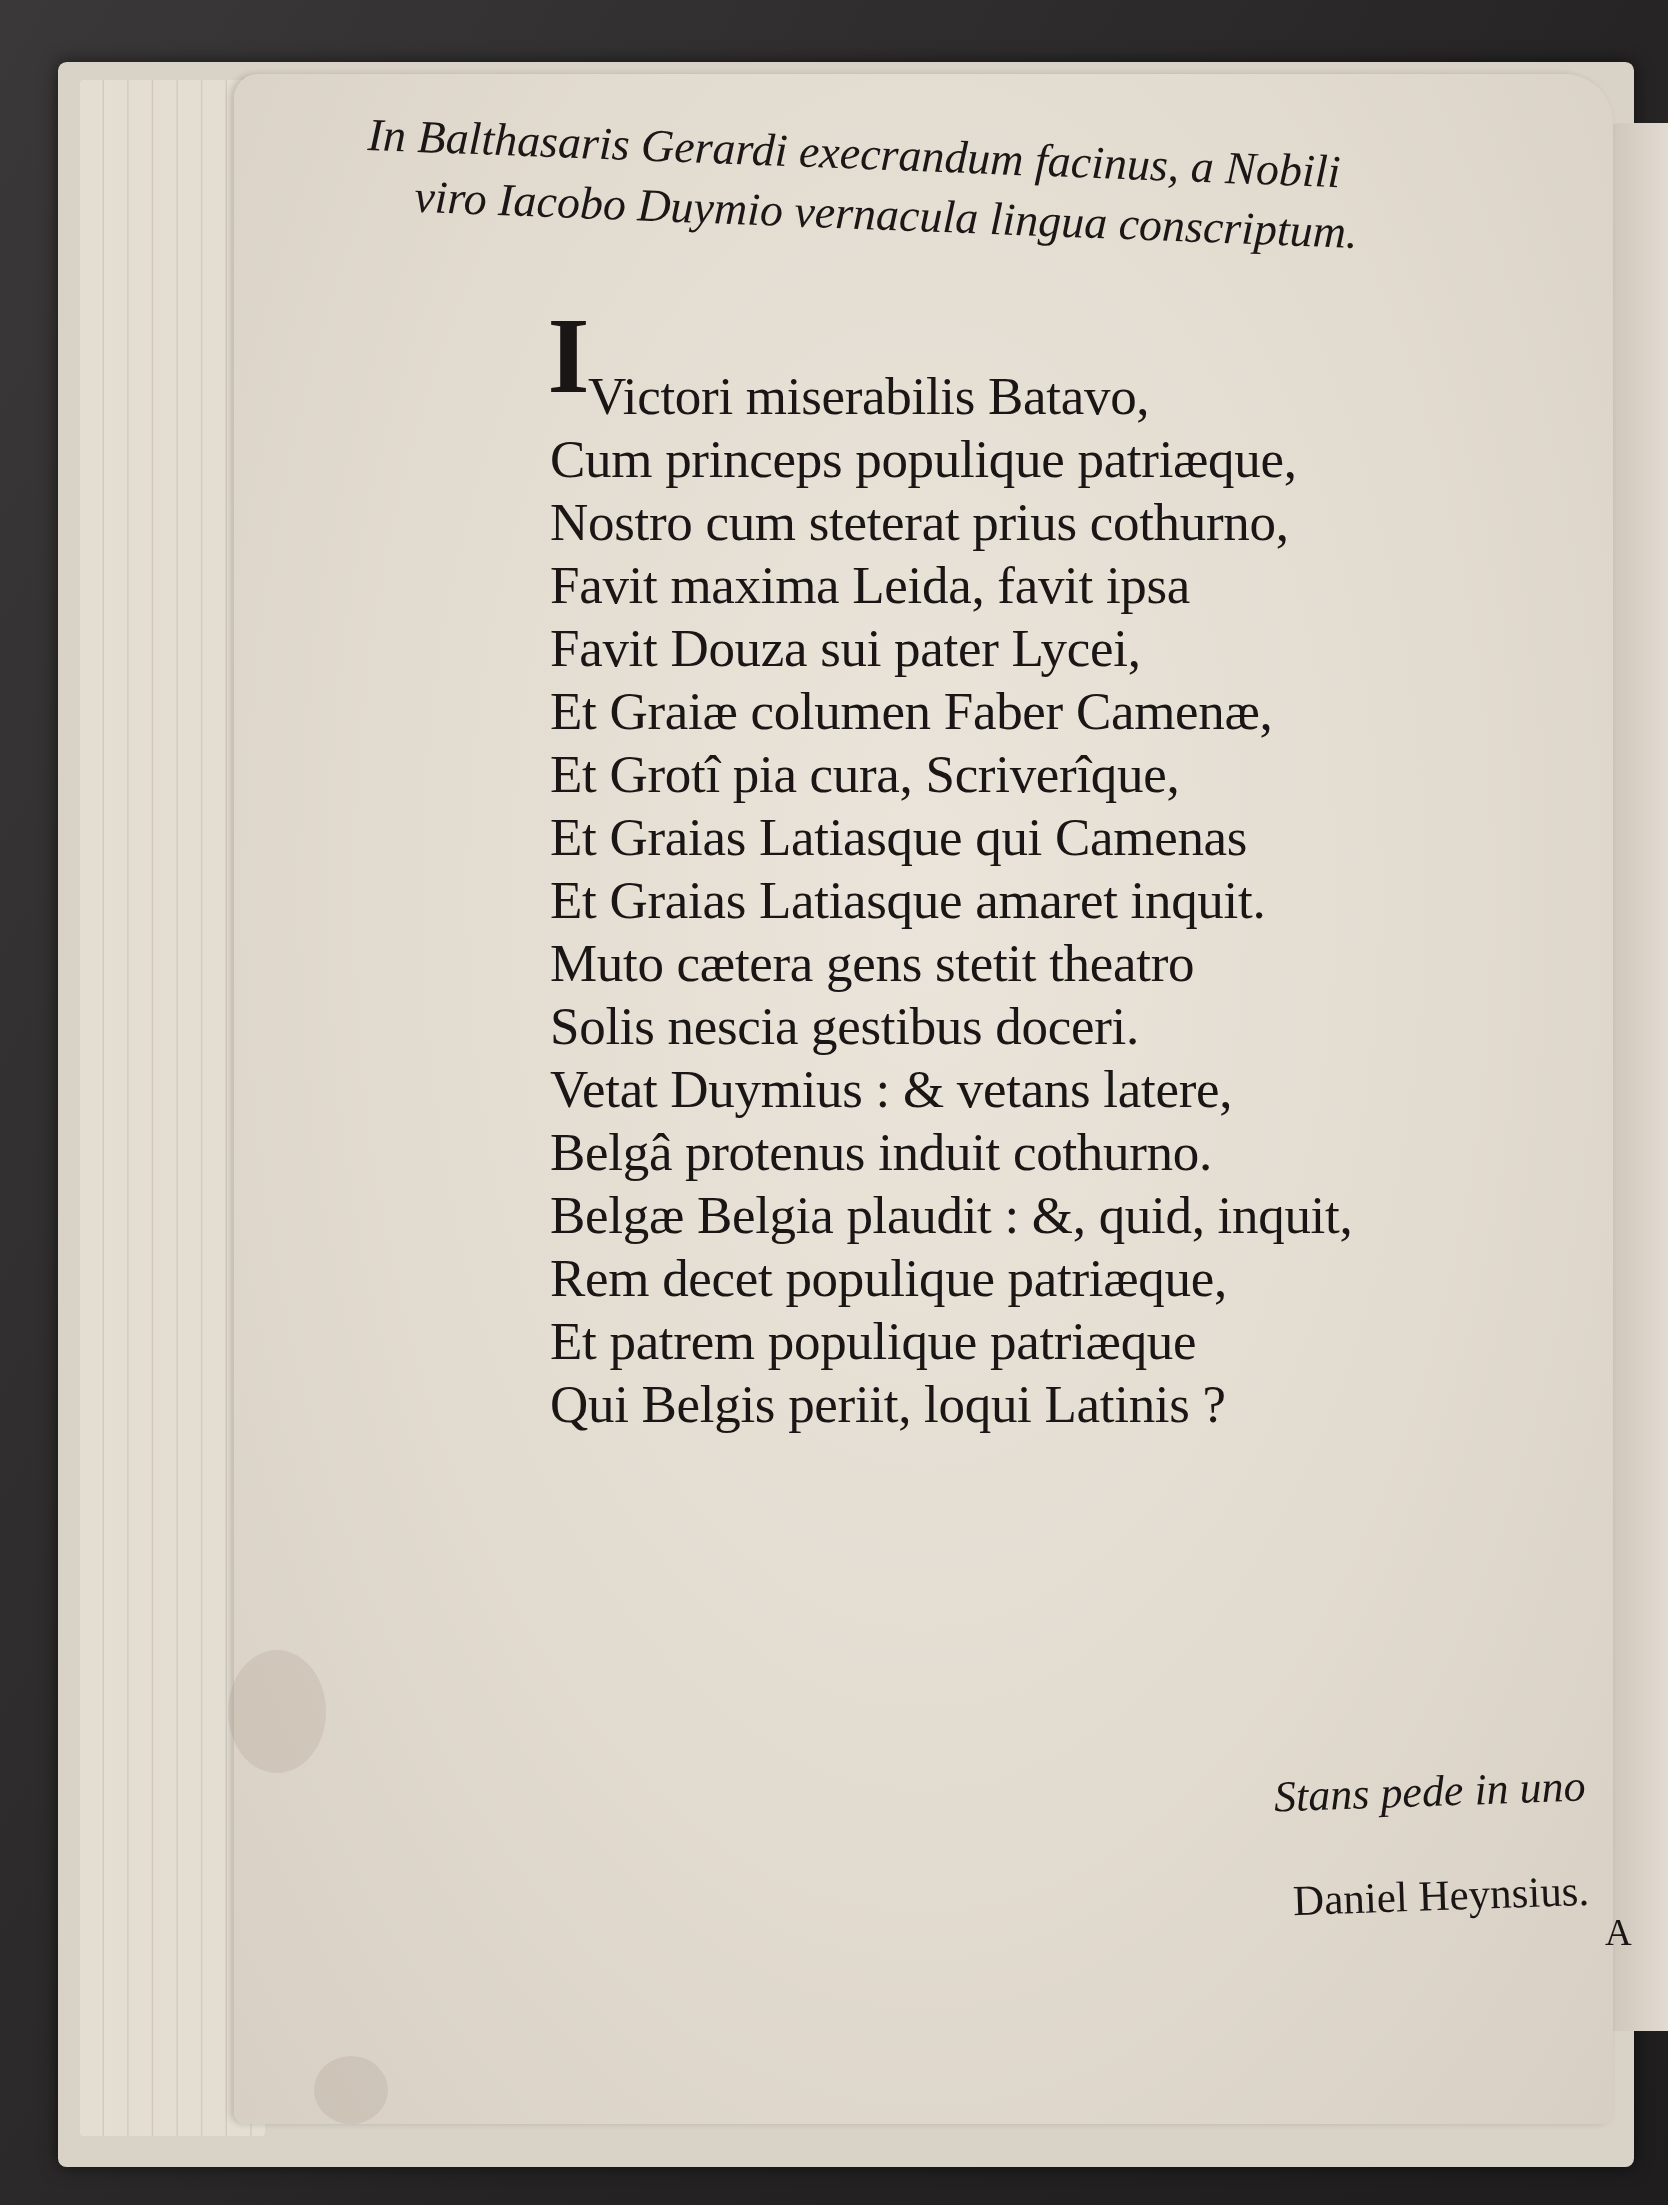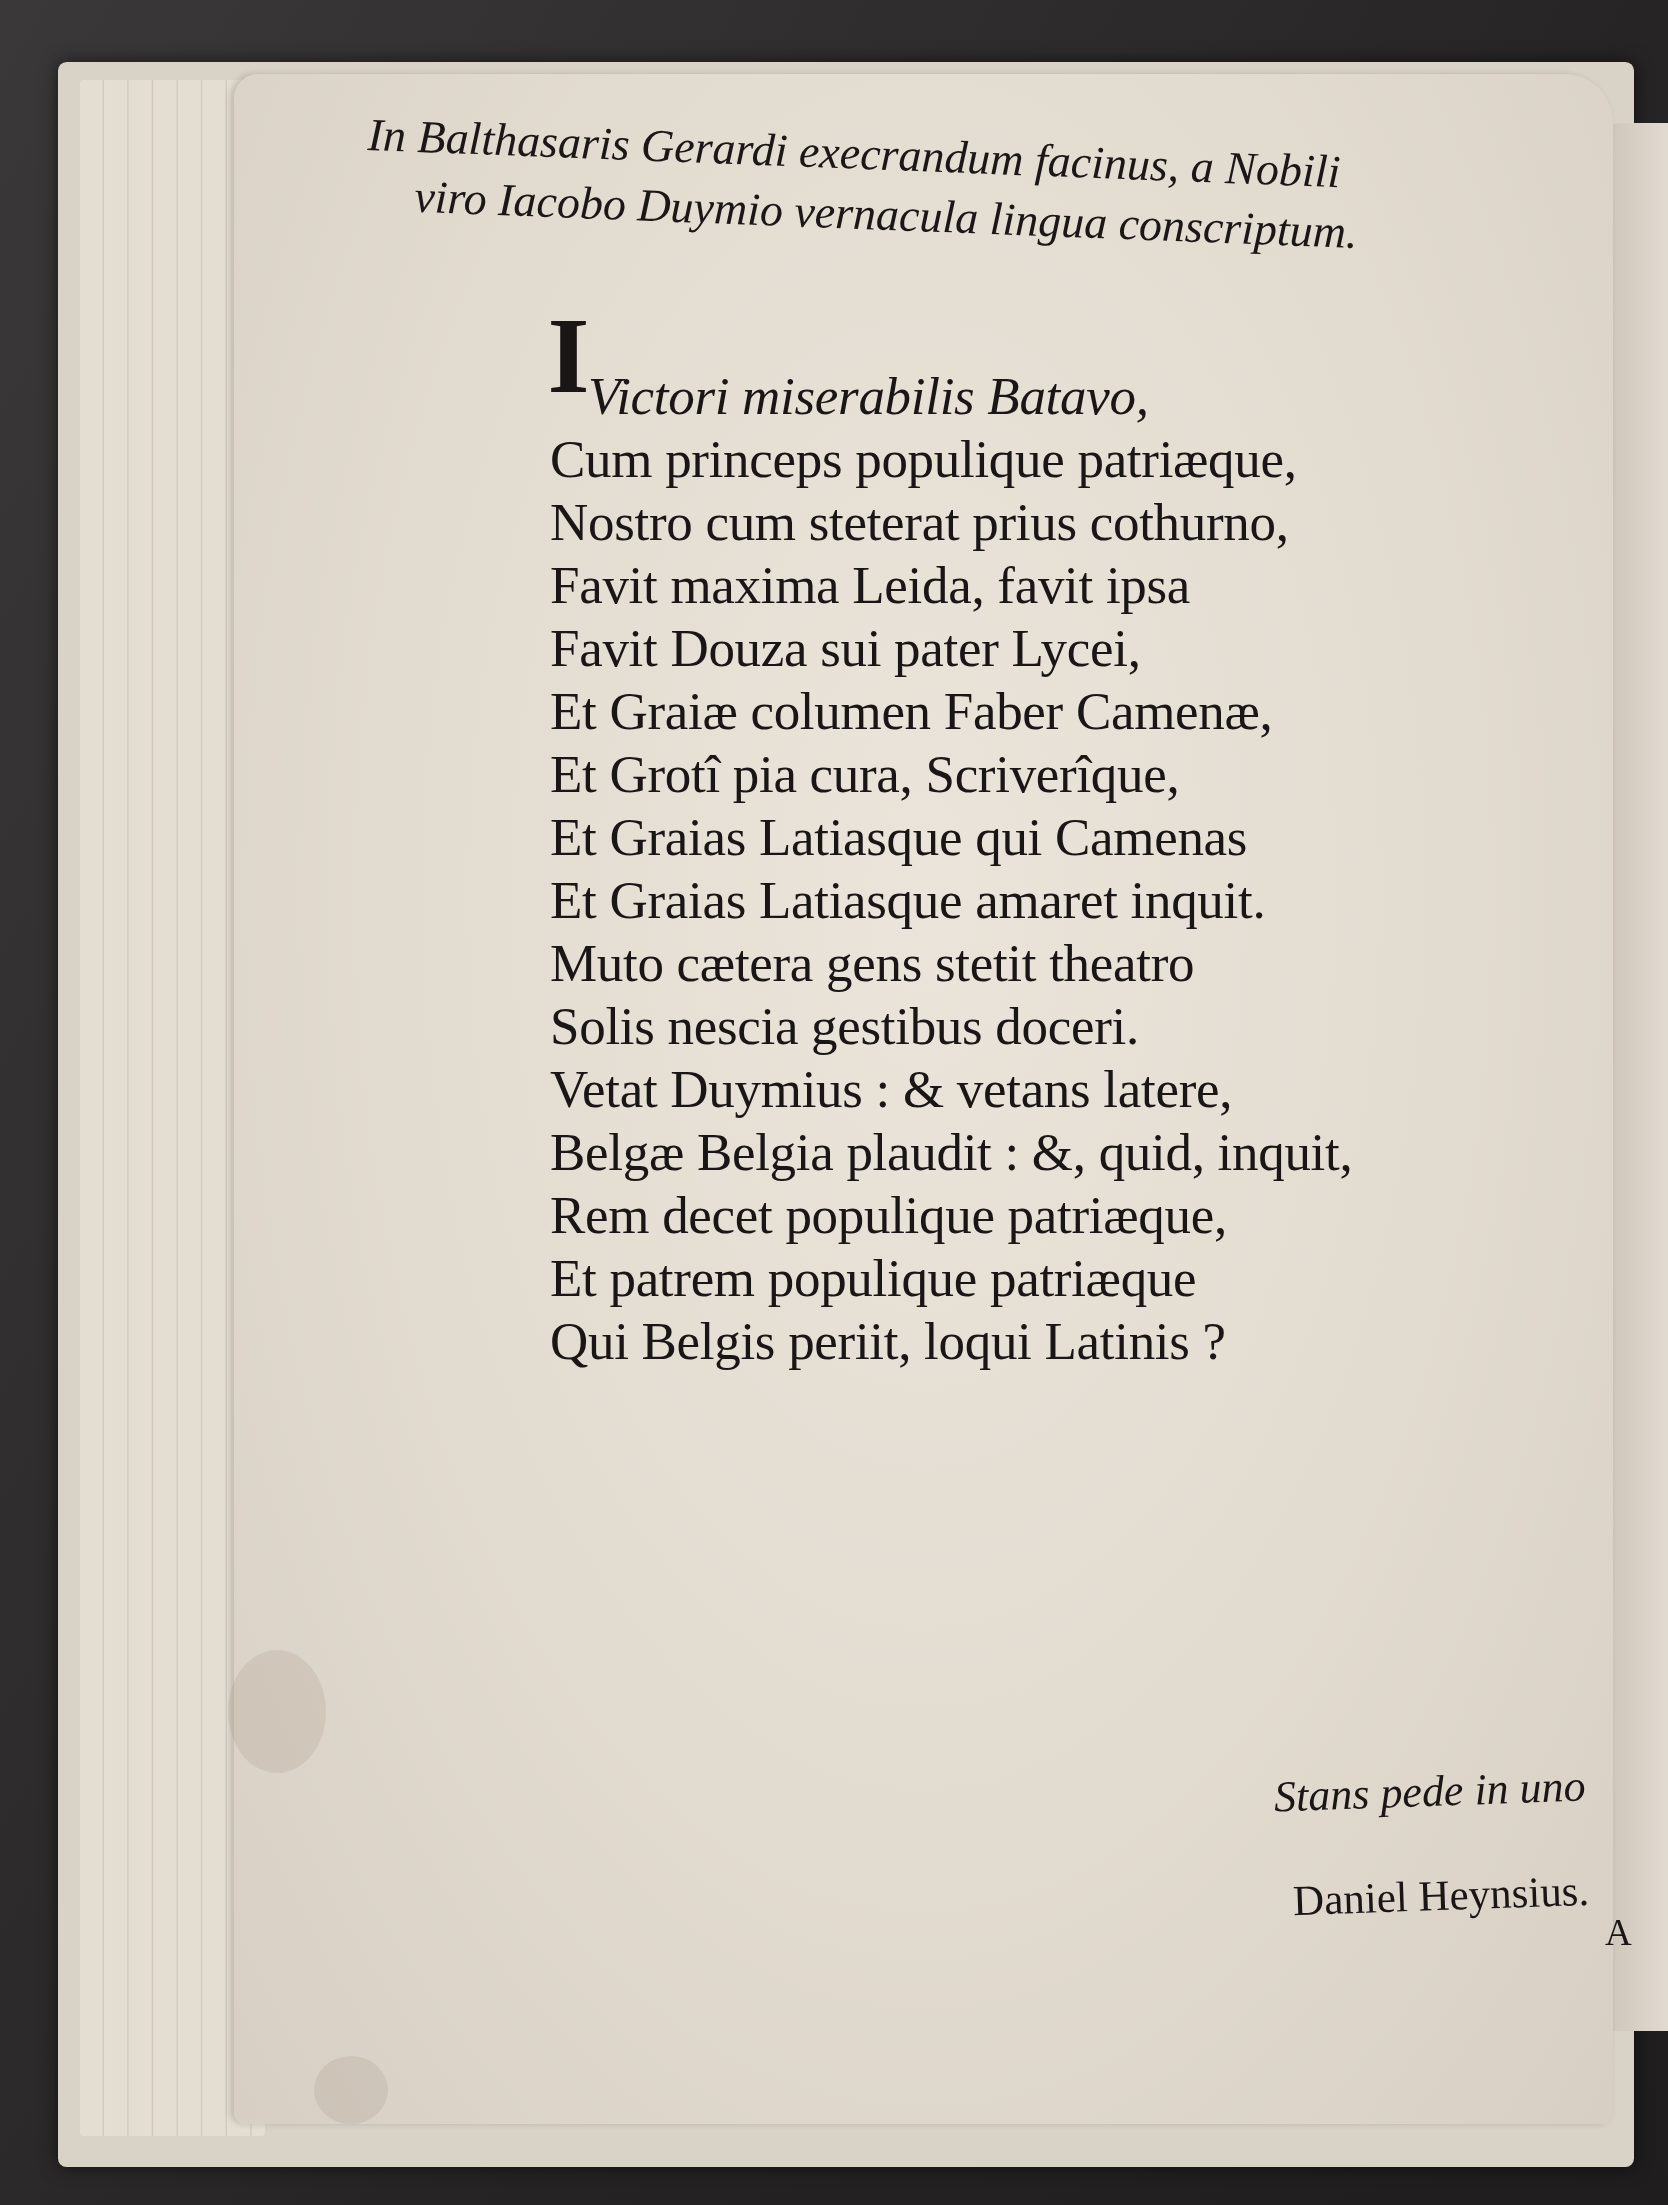--- a/index.html
+++ b/index.html
@@ -86,21 +86,20 @@
   .poem-line {
     white-space: nowrap;
     height: 63px;
   }
   .poem-line.first {
     position: relative;
     padding-left: 38px;
   }
   .poem-line.indent {
     padding-left: 38px;
-    font-style: italic;
   }
   .drop-cap {
     position: absolute;
     left: -2.5px;
     top: 1.2px;
     font-size: 108px;
     line-height: 105px;
     font-weight: bold;
     color: #1a1615;
   }
@@ -164,20 +163,21 @@
   <div class="poem-line">Nostro cum steterat prius cothurno,</div>
   <div class="poem-line">Favit maxima Leida, favit ipsa</div>
   <div class="poem-line">Favit Douza sui pater Lycei,</div>
   <div class="poem-line">Et Graiæ columen Faber Camenæ,</div>
   <div class="poem-line">Et Grotî pia cura, Scriverîque,</div>
   <div class="poem-line">Et Graias Latiasque qui Camenas</div>
   <div class="poem-line">Et Graias Latiasque amaret inquit.</div>
   <div class="poem-line">Muto cætera gens stetit theatro</div>
   <div class="poem-line">Solis nescia gestibus doceri.</div>
   <div class="poem-line">Vetat Duymius : &amp; vetans latere,</div>
+  <div class="poem-line">Belgâ protenus induit cothurno.</div>
   <div class="poem-line">Belgæ Belgia plaudit : &amp;, quid, inquit,</div>
   <div class="poem-line">Rem decet populique patriæque,</div>
   <div class="poem-line">Et patrem populique patriæque</div>
   <div class="poem-line">Qui Belgis periit, loqui Latinis ?</div>
 </div>
 
 <div class="signoff">Stans pede in uno</div>
 <div class="author">Daniel Heynsius.</div>
 <div class="signature-mark">A</div>
 

